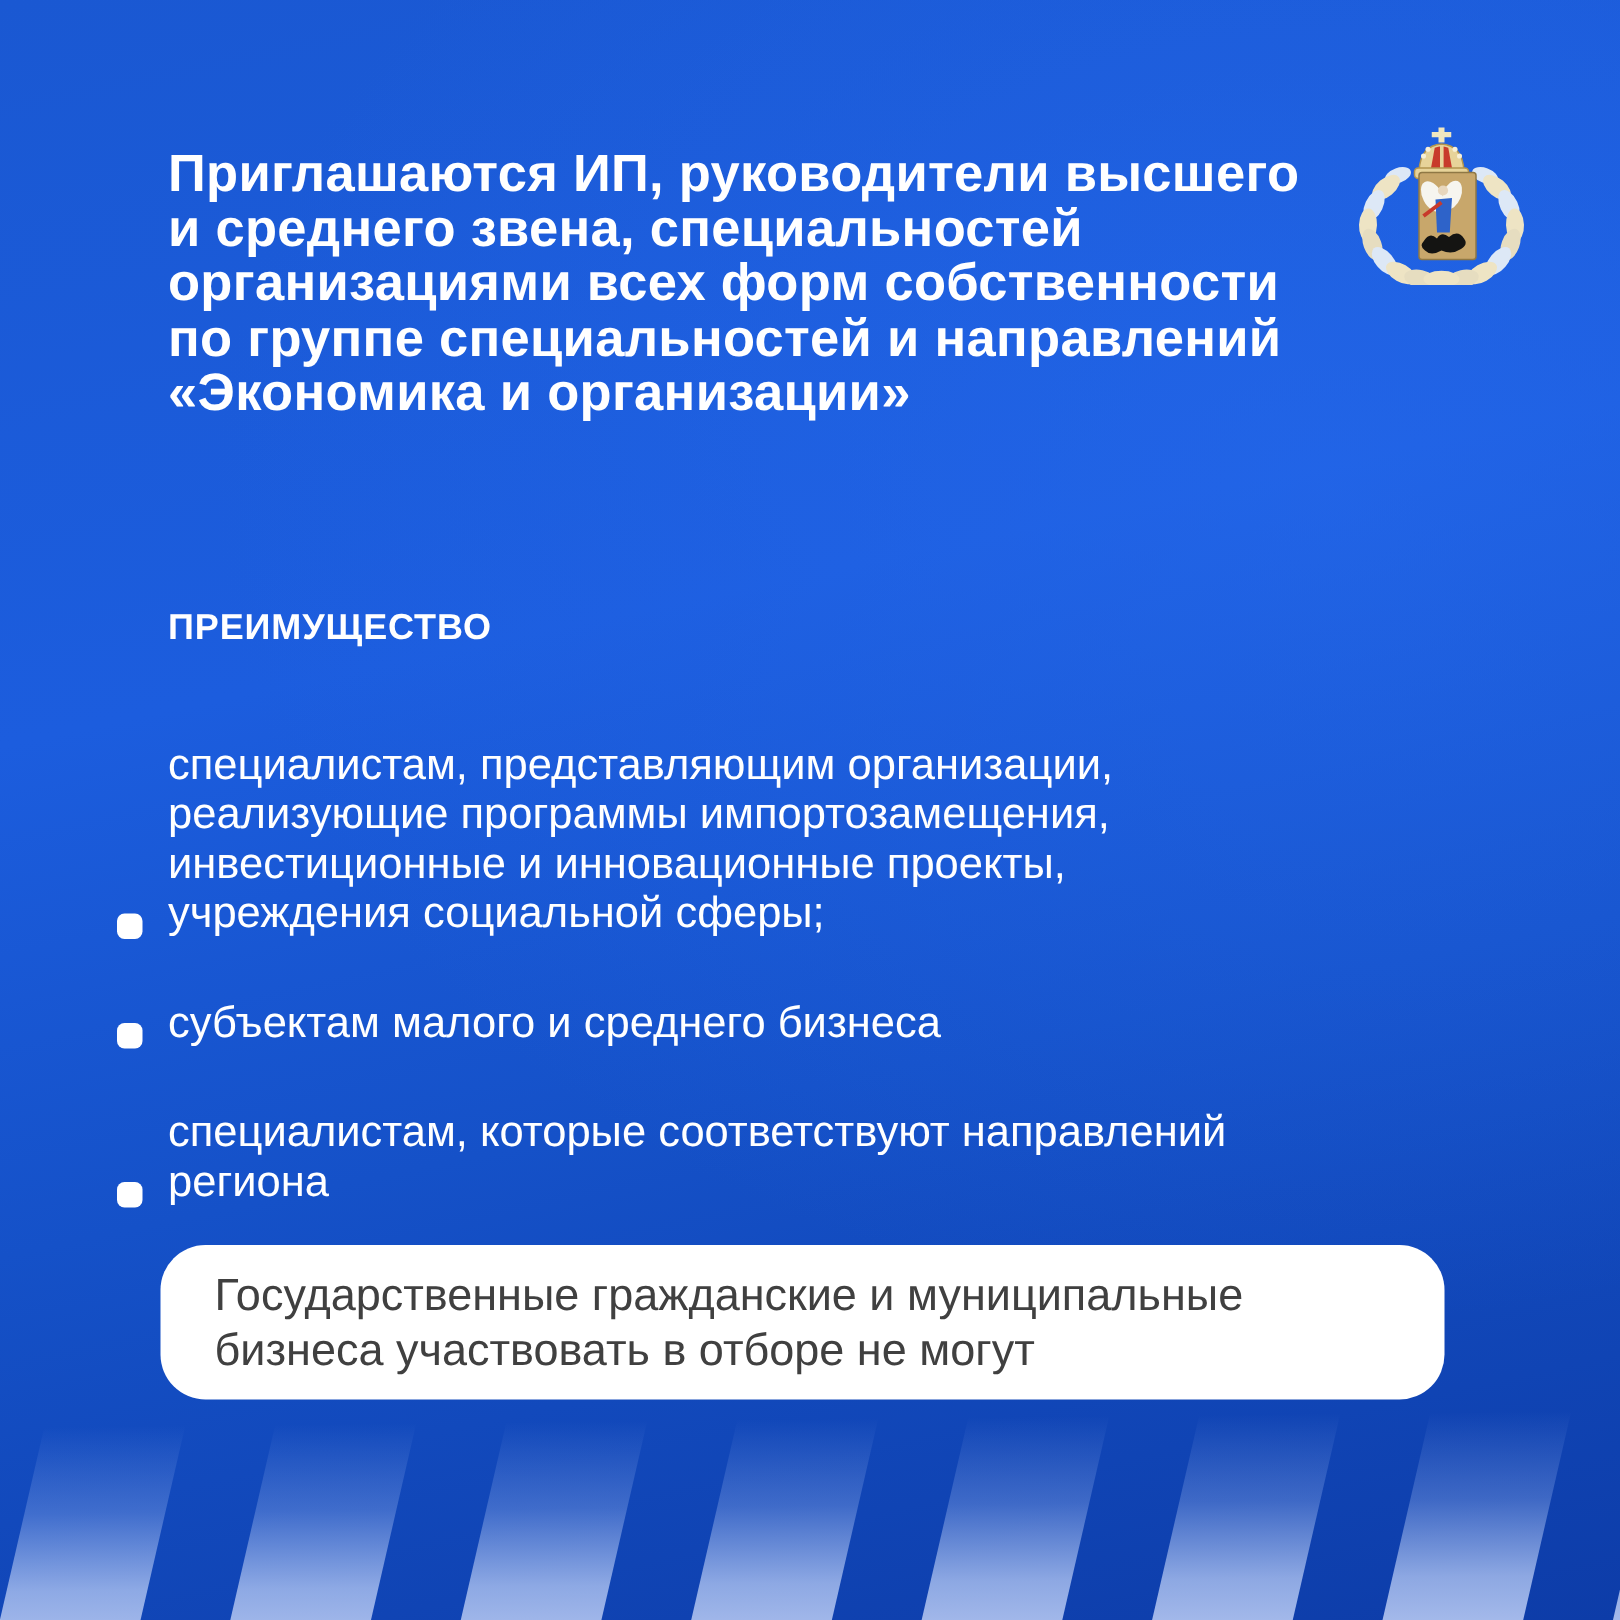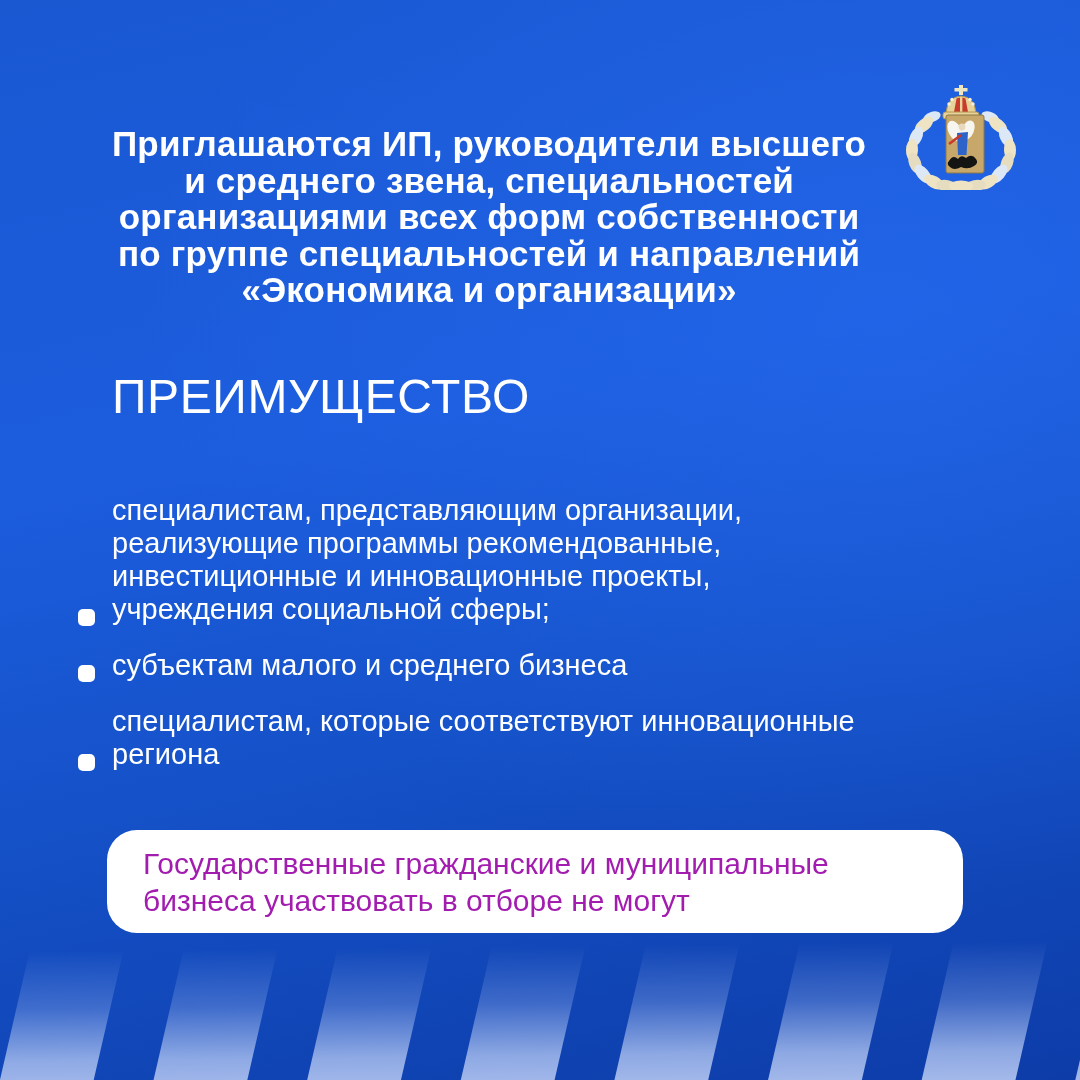--- a/index.html
+++ b/index.html
@@ -31,63 +31,62 @@
     background: linear-gradient(180deg,
       rgba(140,170,236,0.00) 0%,
       rgba(150,178,238,0.35) 38%,
       rgba(173,194,240,0.80) 72%,
       #aec1ee 100%);
   }
 
   
   .intro {
     position: absolute;
-    left: 112px; top: 126px;
+    left: 112px; top: 98px;
     color: #ffffff;
     font-size: 35px;
     line-height: 36.5px;
     font-weight: 700;
     letter-spacing: 0.2px;
-    text-align: center;
   }
 
   
   .emblem {
     position: absolute;
     left: 902px; top: 84px;
     width: 118px; height: 106px;
   }
   .emblem svg { display: block; width: 100%; height: 100%; }
 
   
   .heading {
     position: absolute;
-    left: 112px; top: 377px;
+    left: 112px; top: 399px;
     margin: 0;
     color: #ffffff;
-    font-size: 48px;
+    font-size: 24px;
     line-height: 40px;
-    font-weight: 400;
+    font-weight: 700;
     letter-spacing: 0.6px;
   }
   .heading span { display: block; }
 
   
   .bullets {
     position: absolute;
     left: 78px; top: 494px;
     margin: 0; padding: 0;
     list-style: none;
     width: 900px;
   }
   .bullets li {
     display: flex;
     align-items: flex-end;
   }
-  .bullets li + li { margin-top: 23px; }
+  .bullets li + li { margin-top: 40px; }
   .marker {
     flex: 0 0 auto;
     width: 17px; height: 17px;
     margin: 8px 17px 0 0;
     border-radius: 5px;
     background: #ffffff;
   }
   .btext {
     color: #ffffff;
     font-size: 29px;
@@ -97,21 +96,21 @@
   .btext span { display: block; }
 
   
   .notice {
     position: absolute;
     left: 107px; top: 830px;
     width: 856px; height: 103px;
     background: #ffffff;
     border-radius: 30px;
     padding: 15px 30px 0 36px;
-    color: #a21caf;
+    color: #404040;
     font-size: 30px;
     line-height: 37px;
     font-weight: 400;
   }
   .notice div { display: block; }
 </style>
 </head>
 <body>
 
 <div class="canvas">
@@ -188,35 +187,35 @@
 
   <h1 class="heading">
     <span>ПРЕИМУЩЕСТВО</span>
   </h1>
 
   <ul class="bullets">
     <li>
       <span class="marker"></span>
       <span class="btext">
         <span>специалистам, представляющим организации,</span>
-        <span>реализующие программы рекомендованные,</span>
+        <span>реализующие программы импортозамещения,</span>
         <span>инвестиционные и инновационные проекты,</span>
         <span>учреждения социальной сферы;</span>
       </span>
     </li>
     <li>
       <span class="marker"></span>
       <span class="btext">
         <span>субъектам малого и среднего бизнеса</span>
       </span>
     </li>
     <li>
       <span class="marker"></span>
       <span class="btext">
-        <span>специалистам, которые соответствуют инновационные</span>
+        <span>специалистам, которые соответствуют направлений</span>
         <span>региона</span>
       </span>
     </li>
   </ul>
 
   <div class="notice">
     <div>Государственные гражданские и муниципальные</div>
     <div>бизнеса участвовать в отборе не могут</div>
   </div>
 

